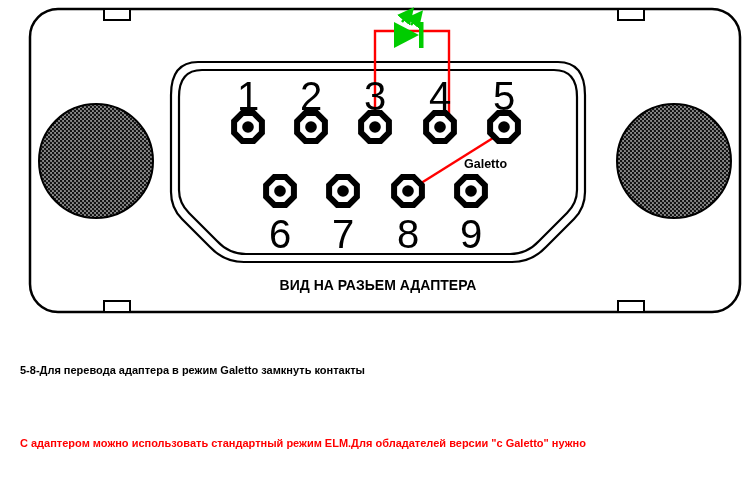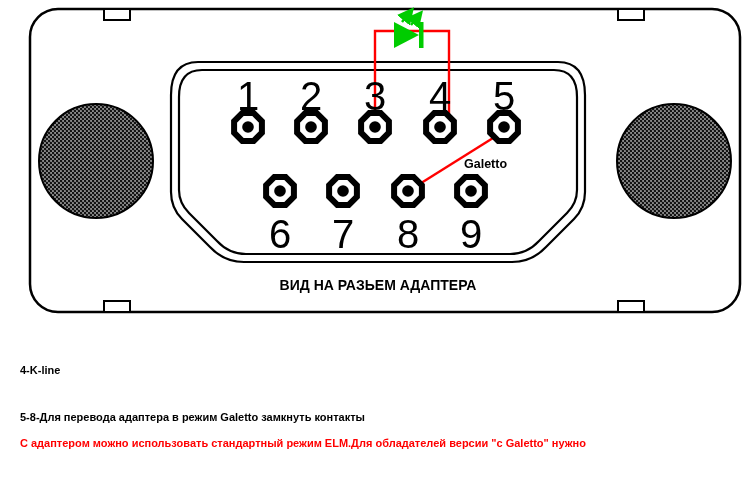--- a/index.html
+++ b/index.html
@@ -121,21 +121,20 @@
     <text class="pin-num" x="280" y="248">6</text>
     <text class="pin-num" x="343" y="248">7</text>
     <text class="pin-num" x="408" y="248">8</text>
     <text class="pin-num" x="471" y="248">9</text>
 
     <text class="galetto" x="464" y="168">Galetto</text>
     <text class="title" x="378" y="290">ВИД НА РАЗЬЕМ АДАПТЕРА</text>
   </svg>
 
   <div class="notes">
-    <div>4-K-line</div>
     <div>5-8-Для перевода адаптера в режим Galetto замкнуть контакты</div>
     
   </div>
 
   <div class="warning">
     <div>С адаптером можно использовать стандартный режим ELM.Для обладателей версии "с Galetto" нужно</div>
     
     
   </div>
 

